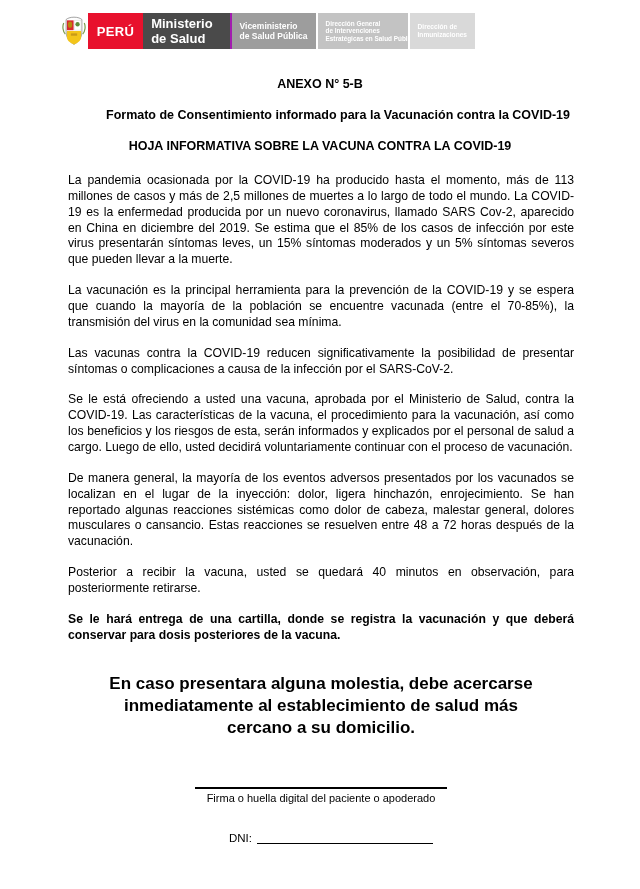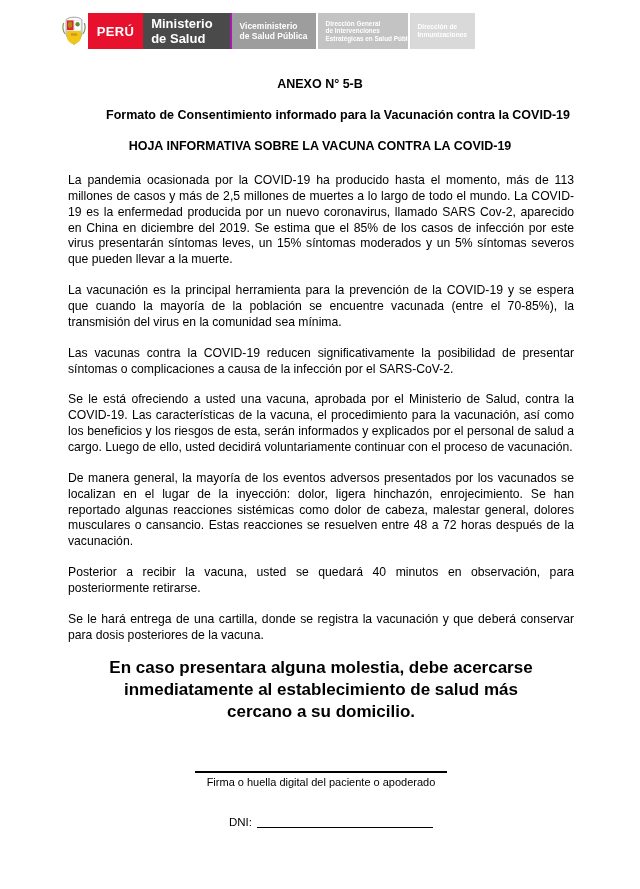--- a/index.html
+++ b/index.html
@@ -126,21 +126,22 @@
     margin-top: 20px;
     padding: 0 66px 0 68px;
   }
   .para {
     font-size: 12.2px;
     line-height: 1.30;
     margin: 0 0 15px 0;
     text-align: justify;
   }
   .para.last-para {
-    margin-bottom: 13px;
+    margin-bottom: 29px;
+    font-weight: bold;
   }
   .para-bold {
     font-size: 17px;
     line-height: 1.30;
     font-weight: bold;
     text-align: center;
     margin: 8px;
     padding: 0 24px;
   }
 

